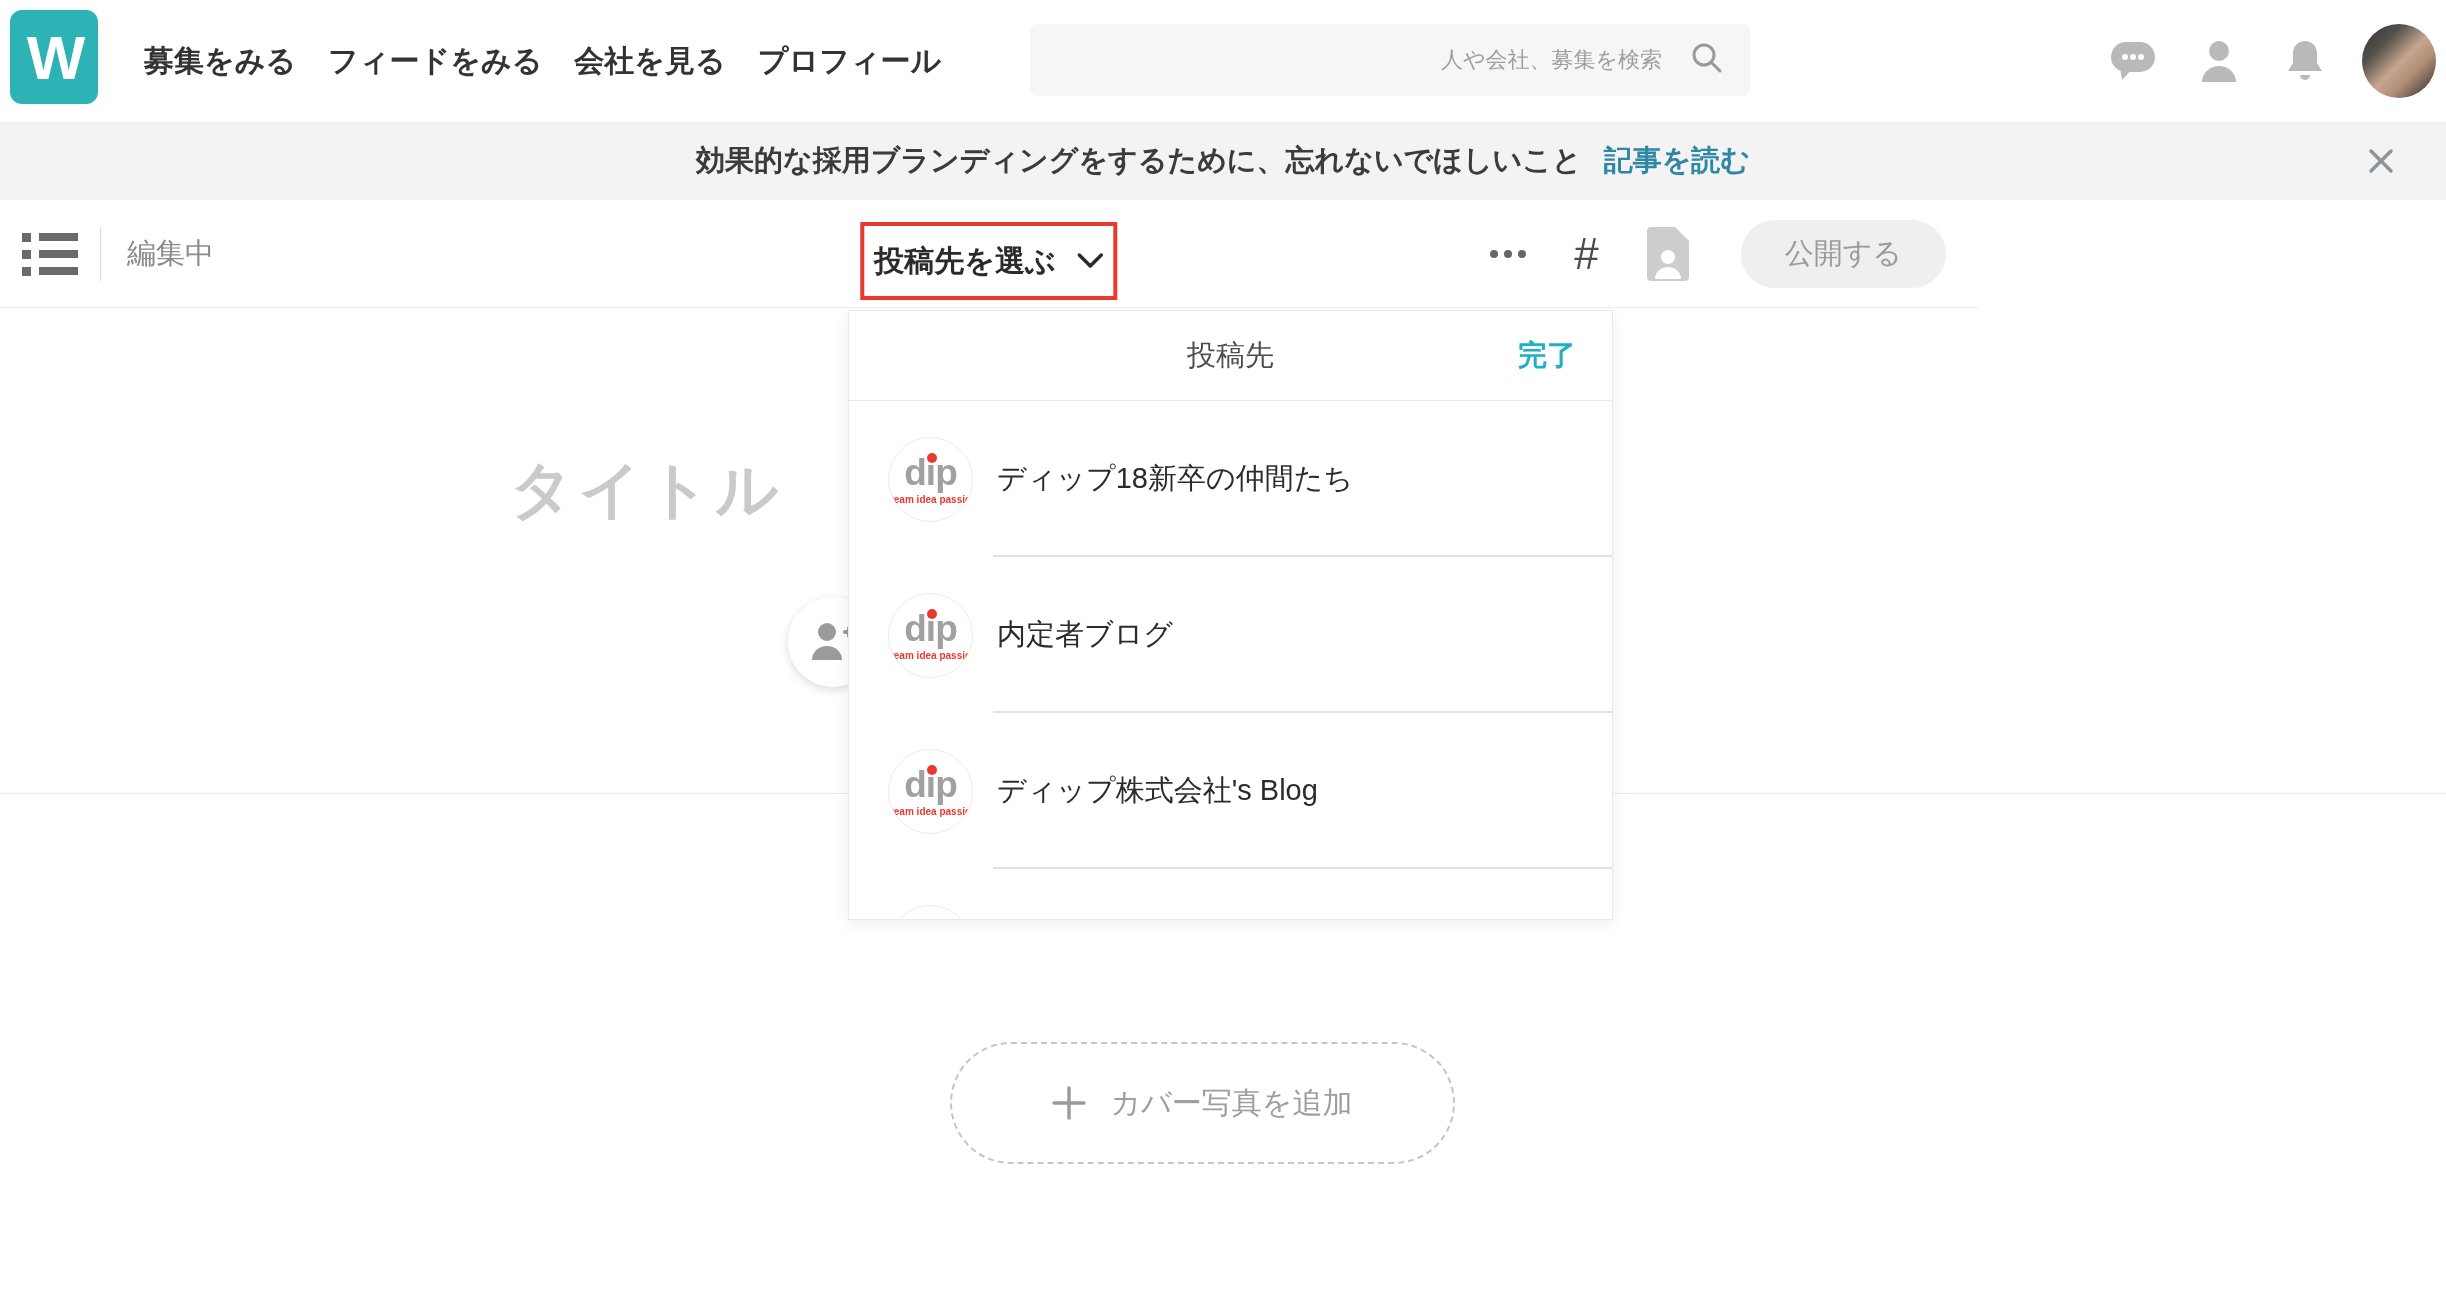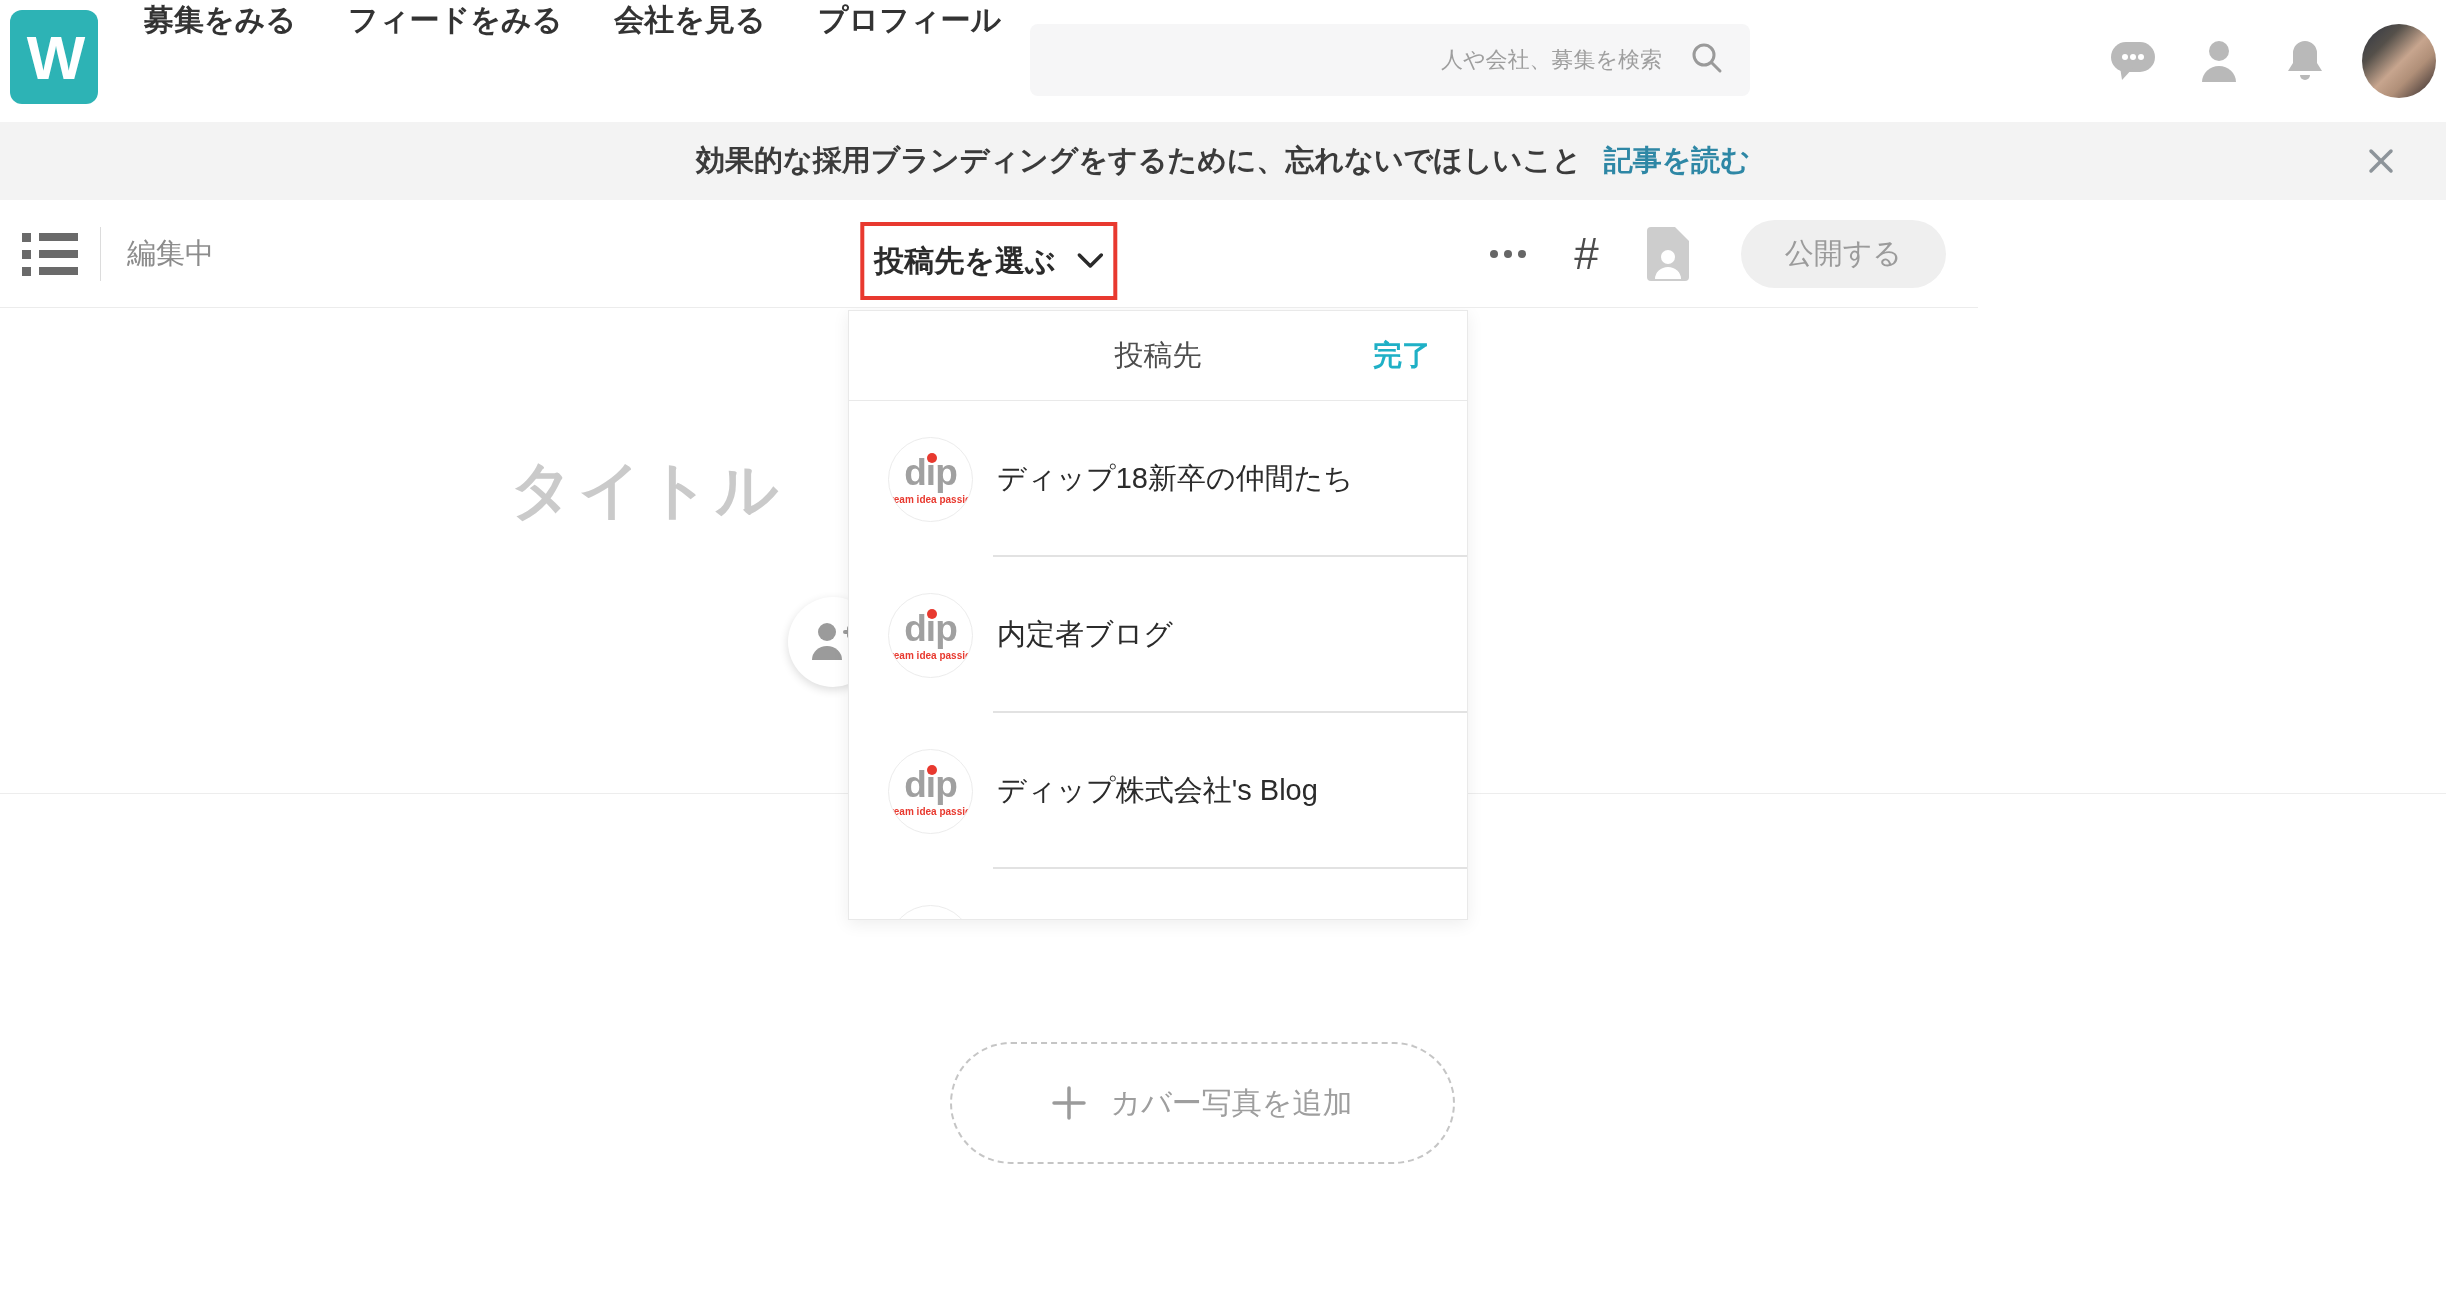--- a/index.html
+++ b/index.html
@@ -5,21 +5,21 @@
   * { margin:0; padding:0; box-sizing:border-box; }
   html,body { width:2446px; height:1308px; background:#fff; overflow:hidden;
     font-family:"Liberation Sans","DejaVu Sans",sans-serif; }
   .page { position:relative; width:2446px; height:1308px; background:#fff; }
 
   
   .header { position:absolute; left:0; top:0; width:2446px; height:122px; background:#fff; z-index:30; }
   .logo { position:absolute; left:10px; top:10px; width:88px; height:94px; background:#2db3b5;
     border-radius:12px; display:flex; align-items:center; justify-content:center; cursor:pointer; }
   .logo span { color:#fff; font-size:62px; font-weight:bold; letter-spacing:-4px; }
-  .nav { position:absolute; left:144px; top:0; height:122px; display:flex; align-items:flex-start; gap:52px; }
+  .nav { position:absolute; left:144px; top:0; height:122px; display:flex; align-items:center; gap:32px; }
   .nav .nav-item { font-size:30px; font-weight:bold; color:#333; cursor:pointer; white-space:nowrap; }
   .search { position:absolute; left:1030px; top:24px; width:720px; height:72px; background:#f6f6f7;
     border-radius:8px; display:flex; align-items:center; }
   .search input { flex:1; border:none; outline:none; background:transparent; padding:0 28px;
     font-size:22px; color:#be185d; font-family:inherit;text-align:right; }
   .search input::placeholder { color:#9e9e9e; }
   .search .mag { margin-right:26px; flex:0 0 auto; }
   .hicons { position:absolute; right:0; top:0; height:122px; display:flex; align-items:center; }
   .hicon { width:86px; display:flex; justify-content:center; cursor:pointer; }
   .avatar-sm { width:74px; height:74px; border-radius:50%; margin:0 10px 0 14px; cursor:pointer;
@@ -64,21 +64,21 @@
   .add-author { position:absolute; left:788px; top:597px; width:90px; height:90px; border-radius:50%;
     background:#fff; box-shadow:0 3px 10px rgba(0,0,0,.14); display:flex; align-items:center;
     justify-content:center; cursor:pointer; z-index:5; }
   .content-divider { position:absolute; left:0; top:793px; width:2446px; height:1px; background:#ededed; }
   .cover-btn { position:absolute; left:950px; top:1042px; width:505px; height:122px;
     border:2px dashed #c5c5c5; border-radius:61px; background:#fff; display:flex; align-items:center;
     justify-content:center; gap:24px; cursor:pointer; }
   .cover-btn .lbl { font-size:30px; color:#9e9e9e; white-space:nowrap; }
 
   
-  .panel { position:absolute; left:848px; top:310px; width:620px; height:610px; background:#fff;
+  .panel { position:absolute; left:848px; top:310px; width:765px; height:610px; background:#fff;
     border:1px solid #e9e9e9; box-shadow:0 4px 16px rgba(0,0,0,.07); overflow:hidden; z-index:15; }
   .panel-header { position:relative; height:90px; border-bottom:1px solid #e9e9e9;
     display:flex; align-items:center; justify-content:center; }
   .panel-title { font-size:29px; color:#4e4e4e; }
   .panel-done { position:absolute; right:36px; top:50%; transform:translateY(-50%);
     font-size:29px; font-weight:bold; color:#1fb0c6; cursor:pointer; }
   .p-item { position:relative; height:156px; display:flex; align-items:center; padding-left:39px; cursor:pointer; }
   .p-item .rule { position:absolute; left:144px; right:0; bottom:0; height:2px; background:#e2e2e2; }
   .p-item .lbl { margin-left:24px; font-size:29px; color:#2b2b2b; white-space:nowrap; }
   .dip { width:85px; height:85px; border-radius:50%; background:#fff; border:1px solid #ececec;

